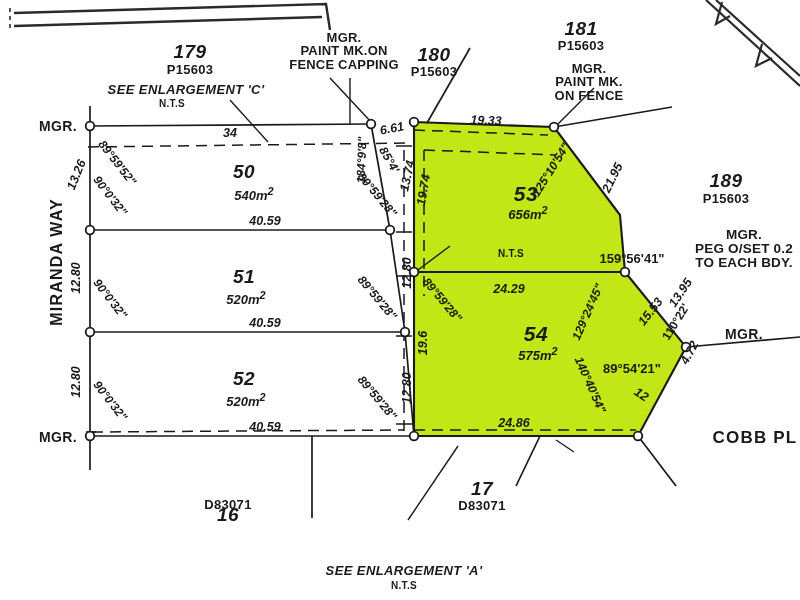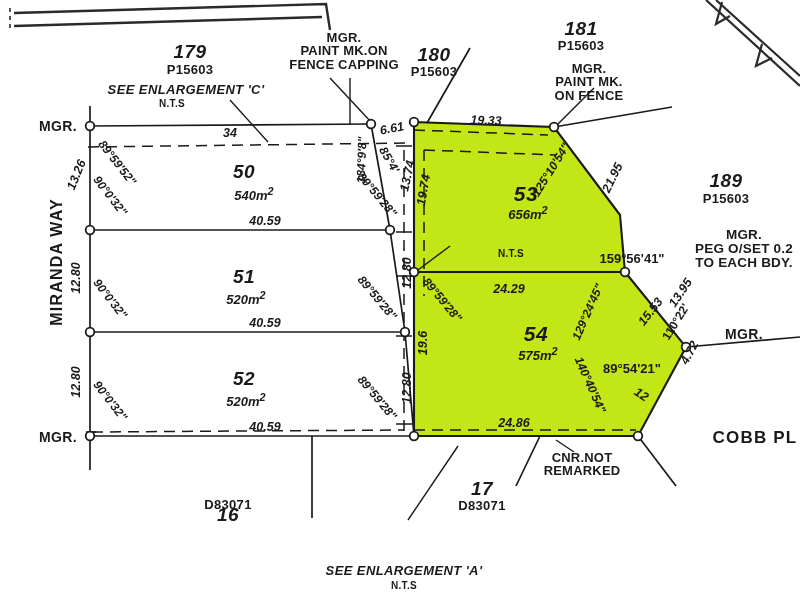--- a/index.html
+++ b/index.html
@@ -187,22 +187,20 @@
 
   <div class="lbl note ctr" style="left:344px;top:51px;text-align:center;white-space:pre;">MGR.
 PAINT MK.ON
 FENCE CAPPING</div>
   <div class="lbl note ctr" style="left:589px;top:82px;text-align:center;white-space:pre;">MGR.
 PAINT MK.
 ON FENCE</div>
   <div class="lbl note ctr" style="left:744px;top:249px;text-align:center;white-space:pre;font-size:13.5px;">MGR.
 PEG O/SET 0.2
 TO EACH BDY.</div>
-  <div class="lbl note ctr" style="left:582px;top:464px;text-align:center;white-space:pre;">CNR.NOT
-REMARKED</div>
 
   <div class="lbl enl ctr" style="left:404px;top:571px;">SEE ENLARGEMENT 'A'</div>
   <div class="lbl enls ctr" style="left:404px;top:586px;">N.T.S</div>
 
   <div class="lbl enls ctr" style="left:511px;top:254px;">N.T.S</div>
 
   <div class="lbl enl ctr" style="left:186px;top:90px;">SEE ENLARGEMENT 'C'</div>
   <div class="lbl enls ctr" style="left:172px;top:104px;">N.T.S</div>
 
   <div class="lbl dim ctr" style="left:230px;top:134px;">34</div>

